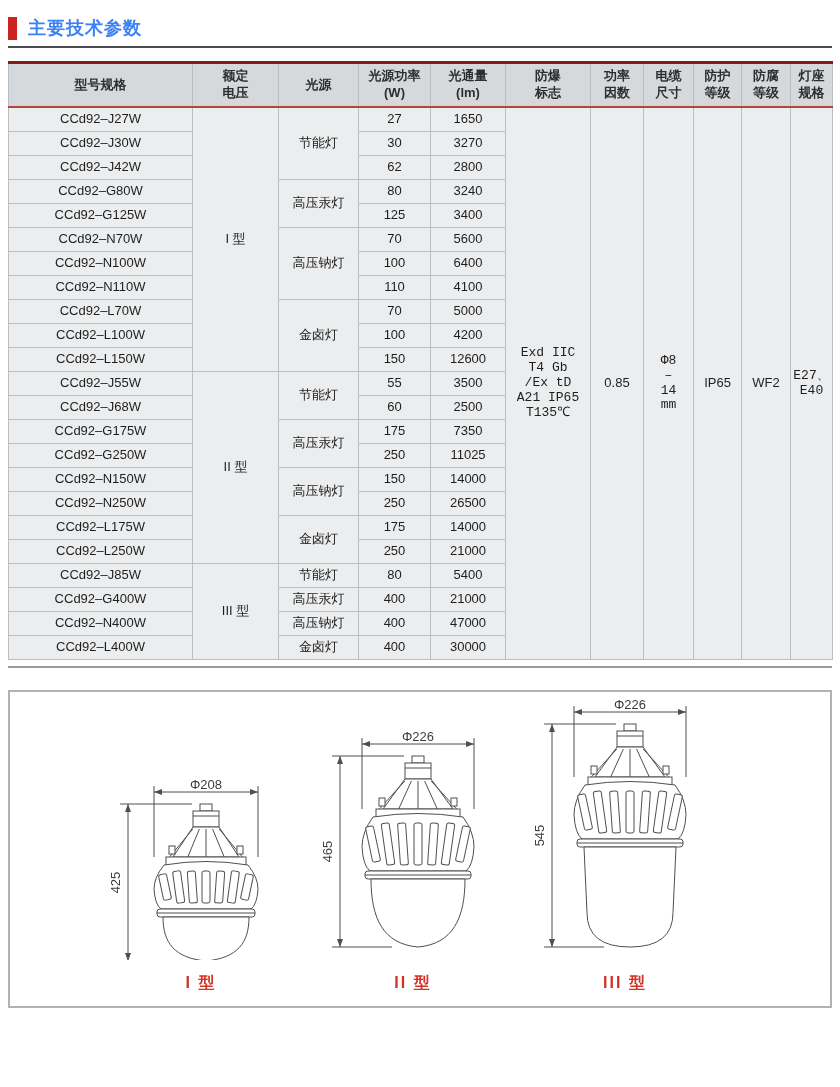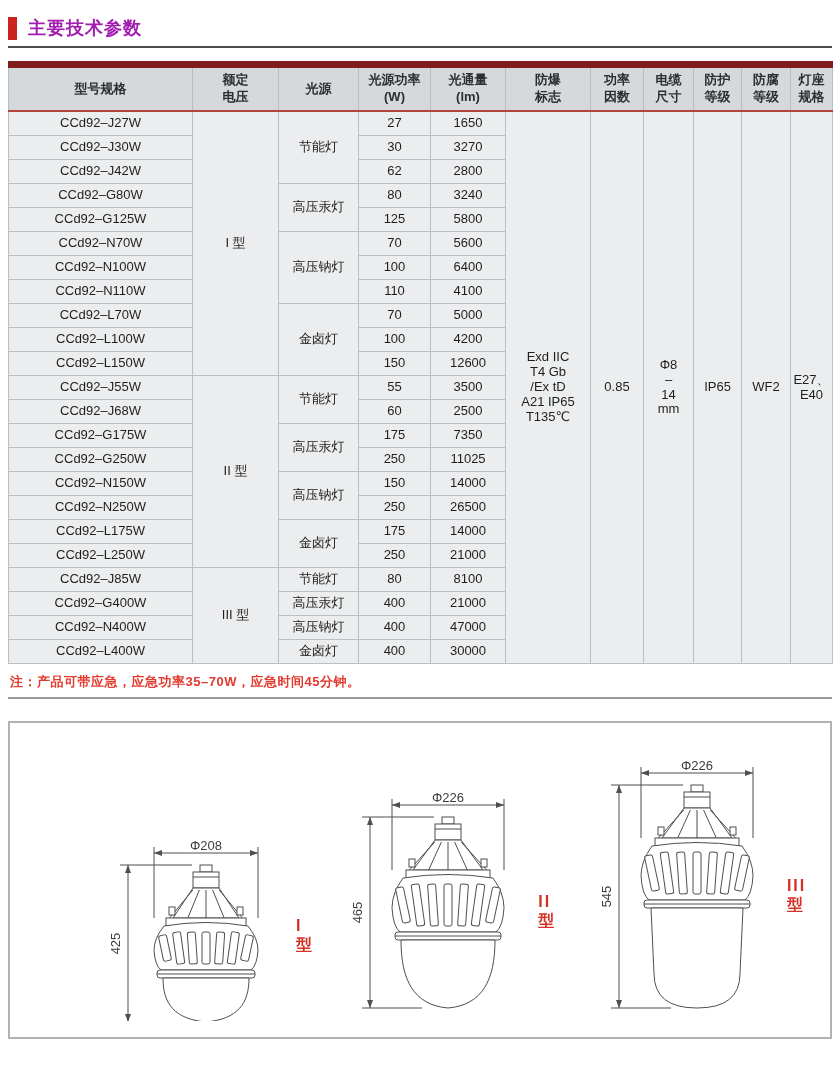--- a/index.html
+++ b/index.html
@@ -6,54 +6,54 @@
   body{
     width:840px;height:1087px;background:#ffffff;
     font-family:"Liberation Sans","DejaVu Sans",sans-serif;
     color:#222;overflow:hidden;
   }
   .page{width:840px;height:1087px;position:relative;}
 
   
   .section-header{display:flex;align-items:center;gap:11px;margin:16px 0 0 8px;}
   .red-bar{width:9px;height:23px;background:#cb231f;flex:0 0 auto;}
-  .section-title{font-size:18px;font-weight:700;color:#a21caf;margin:0;letter-spacing:1px;}
+  .section-title{font-size:18px;font-weight:700;color:#3b82f6;margin:0;letter-spacing:1px;}
   .rule{width:824px;margin-left:8px;}
   .rule-dark{height:2px;background:#4c4c4e;margin-top:6px;}
   .rule-grey{height:2px;background:#9b9b9b;margin-top:6px;}
 
   
   table.spec{
     border-collapse:collapse;table-layout:fixed;width:824px;margin:13px 0 0 8px;
-    border-top:7px solid #7f1d1d;
+    border-top:3px solid #7f1d1d;
   }
   table.spec th{
     background:#d5d9dc;border:1px solid #b9bec1;border-bottom:2px solid #b5443f;
     font-size:13px;font-weight:700;color:#2e2e2e;height:42px;line-height:1.3;
     padding:0;text-align:center;
   }
   table.spec td{
     background:#ecedee;border:1px solid #babfc2;
     font-size:13px;color:#1e1e1e;height:23px;line-height:1.15;
     padding:0;text-align:center;vertical-align:middle;
   }
-  td.multiline{line-height:1.45;}
+  td.multiline{line-height:1.45;font-family:Liberation Mono, monospace;}
 
   .note{
     margin:9px 0 0 10px;font-size:13px;font-weight:700;color:#e23a2e;letter-spacing:0.5px;
   }
 
   
   .panel{
     box-sizing:border-box;width:824px;height:318px;margin:22px 0 0 8px;
     border:2px solid #b2b2b2;background:#fff;
     display:flex;align-items:flex-end;
     padding:0 0 12px 96px;
   }
-  figure.lamp-fig{margin:0;display:flex;flex-direction:row;align-items:center;}
+  figure.lamp-fig{margin:0;display:flex;flex-direction:column;align-items:center;}
   figure.lamp-fig + figure.lamp-fig{margin-left:22px;}
   figure.lamp-fig:last-child{margin-left:44px;}
   figcaption.lamp-label{
     color:#d43127;font-weight:700;font-size:16px;margin-top:9px;letter-spacing:2px;
   }
   svg text{font-family:"Liberation Sans","DejaVu Sans",sans-serif;}
 </style>
 </head>
 <body>
 
@@ -120,21 +120,21 @@
         </tr>
         <tr>
           <td>CCd92–G80W</td>
           <td rowspan="2">高压汞灯</td>
           <td>80</td>
           <td>3240</td>
         </tr>
         <tr>
           <td>CCd92–G125W</td>
           <td>125</td>
-          <td>5800</td>
+          <td>3400</td>
         </tr>
         <tr>
           <td>CCd92–N70W</td>
           <td rowspan="3">高压钠灯</td>
           <td>70</td>
           <td>5600</td>
         </tr>
         <tr>
           <td>CCd92–N100W</td>
           <td>100</td>
@@ -204,21 +204,21 @@
         <tr>
           <td>CCd92–L250W</td>
           <td>250</td>
           <td>21000</td>
         </tr>
         <tr>
           <td>CCd92–J85W</td>
           <td rowspan="4">III 型</td>
           <td rowspan="1">节能灯</td>
           <td>80</td>
-          <td>8100</td>
+          <td>5400</td>
         </tr>
         <tr>
           <td>CCd92–G400W</td>
           <td rowspan="1">高压汞灯</td>
           <td>400</td>
           <td>21000</td>
         </tr>
         <tr>
           <td>CCd92–N400W</td>
           <td rowspan="1">高压钠灯</td>
@@ -227,21 +227,20 @@
         </tr>
         <tr>
           <td>CCd92–L400W</td>
           <td rowspan="1">金卤灯</td>
           <td>400</td>
           <td>30000</td>
         </tr>
       </tbody>
   </table>
 
-  <p class="note">注：产品可带应急，应急功率35–70W，应急时间45分钟。</p>
 
   <div class="rule rule-grey"></div>
 
   <div class="panel">
     <figure class="lamp-fig">
       <div id="lamp0"><svg width="190" height="182" viewBox="0 0 190 182">
             <line x1="48" y1="8" x2="48" y2="79" stroke="#4f4f4f" stroke-width="1"></line>
             <line x1="152" y1="8" x2="152" y2="79" stroke="#4f4f4f" stroke-width="1"></line>
             <line x1="48" y1="14" x2="152" y2="14" stroke="#4f4f4f" stroke-width="1"></line>
             <polygon points="48,14 56,11 56,17" fill="#4f4f4f"></polygon>

